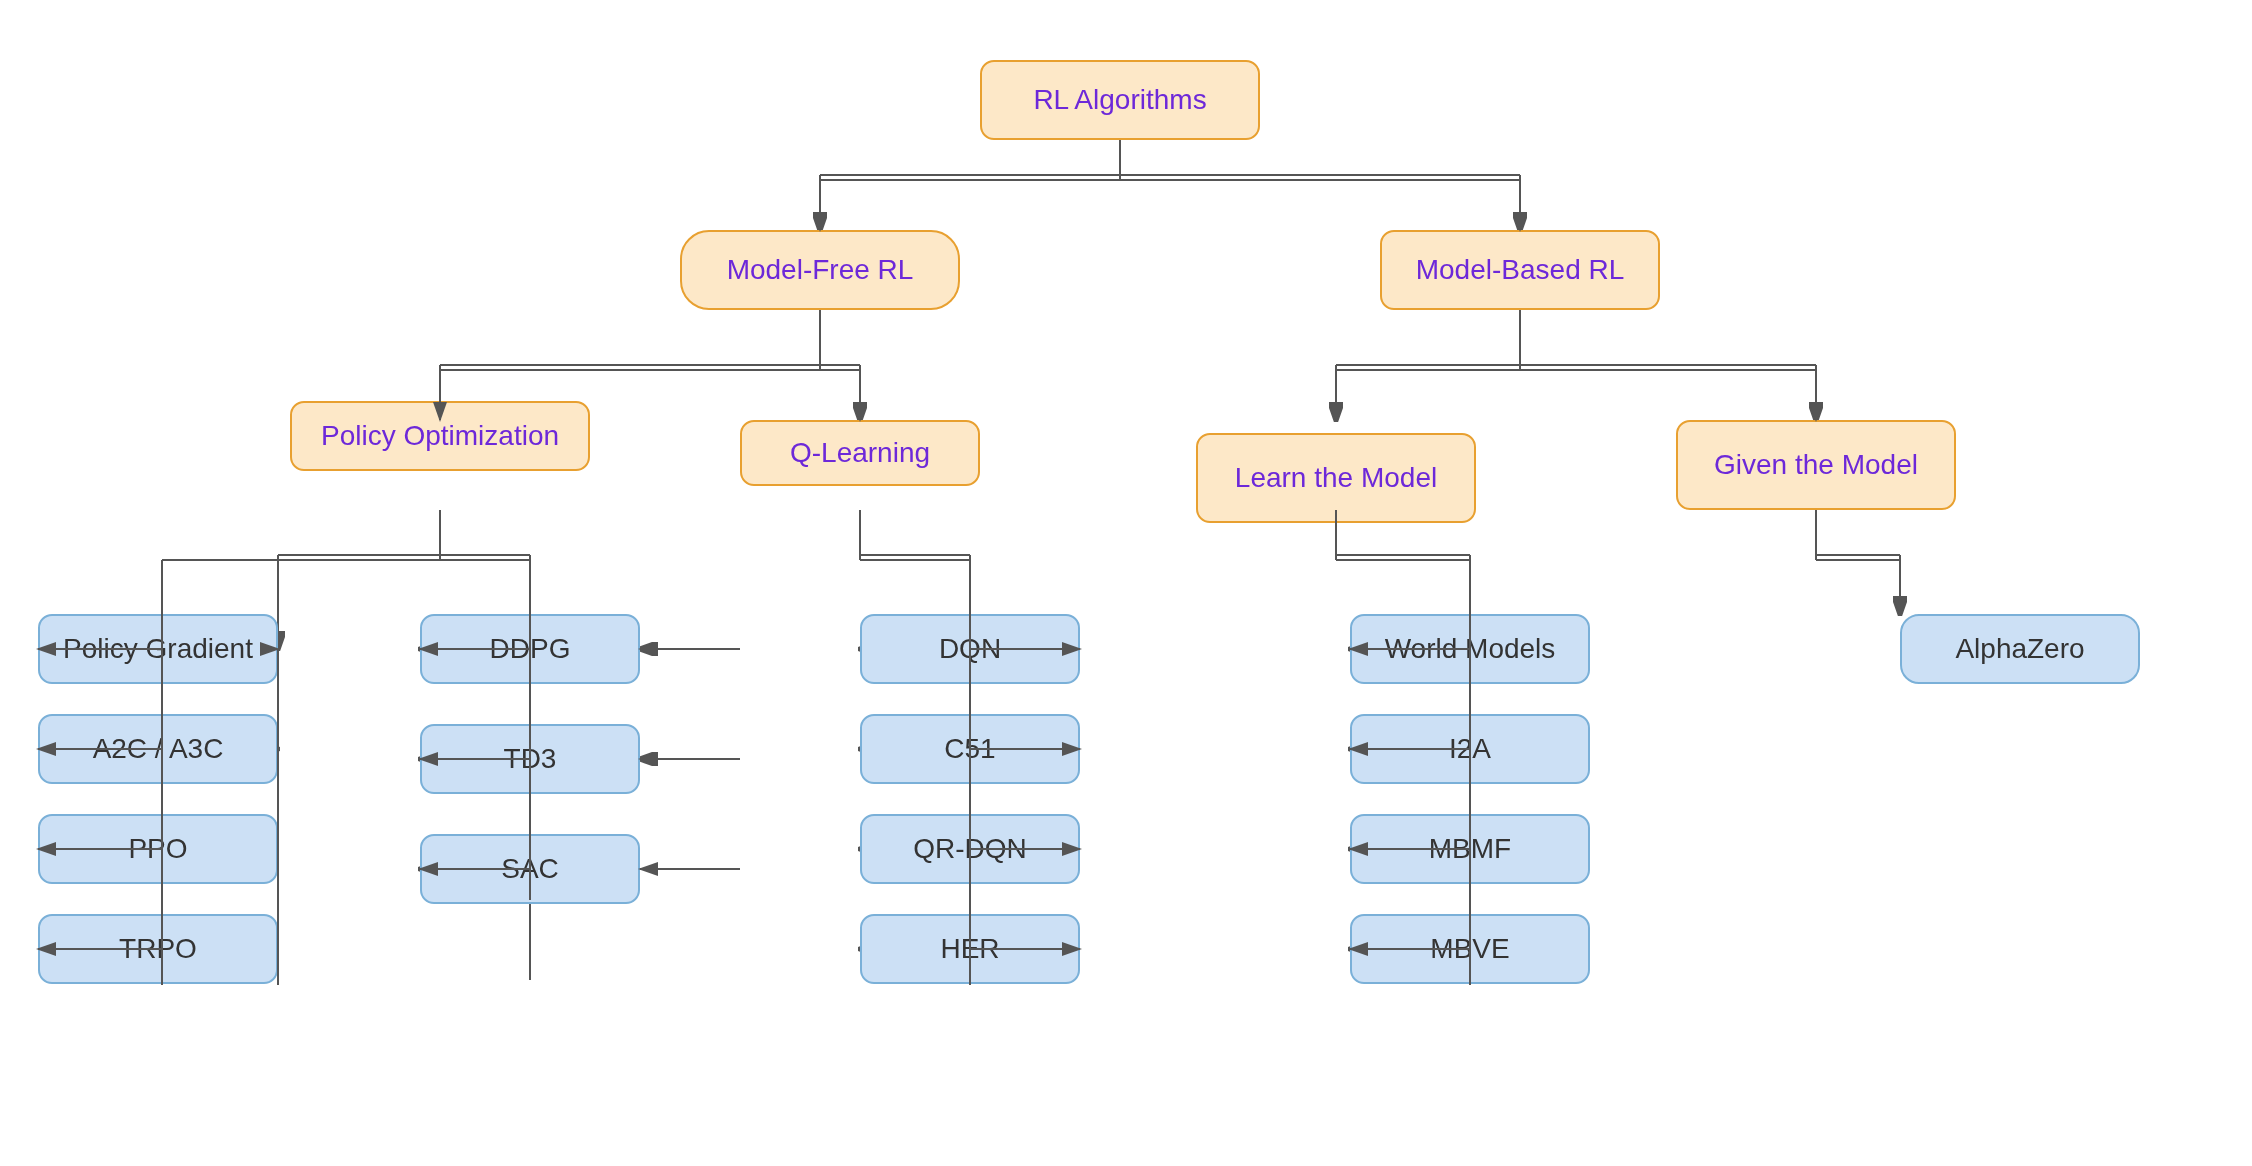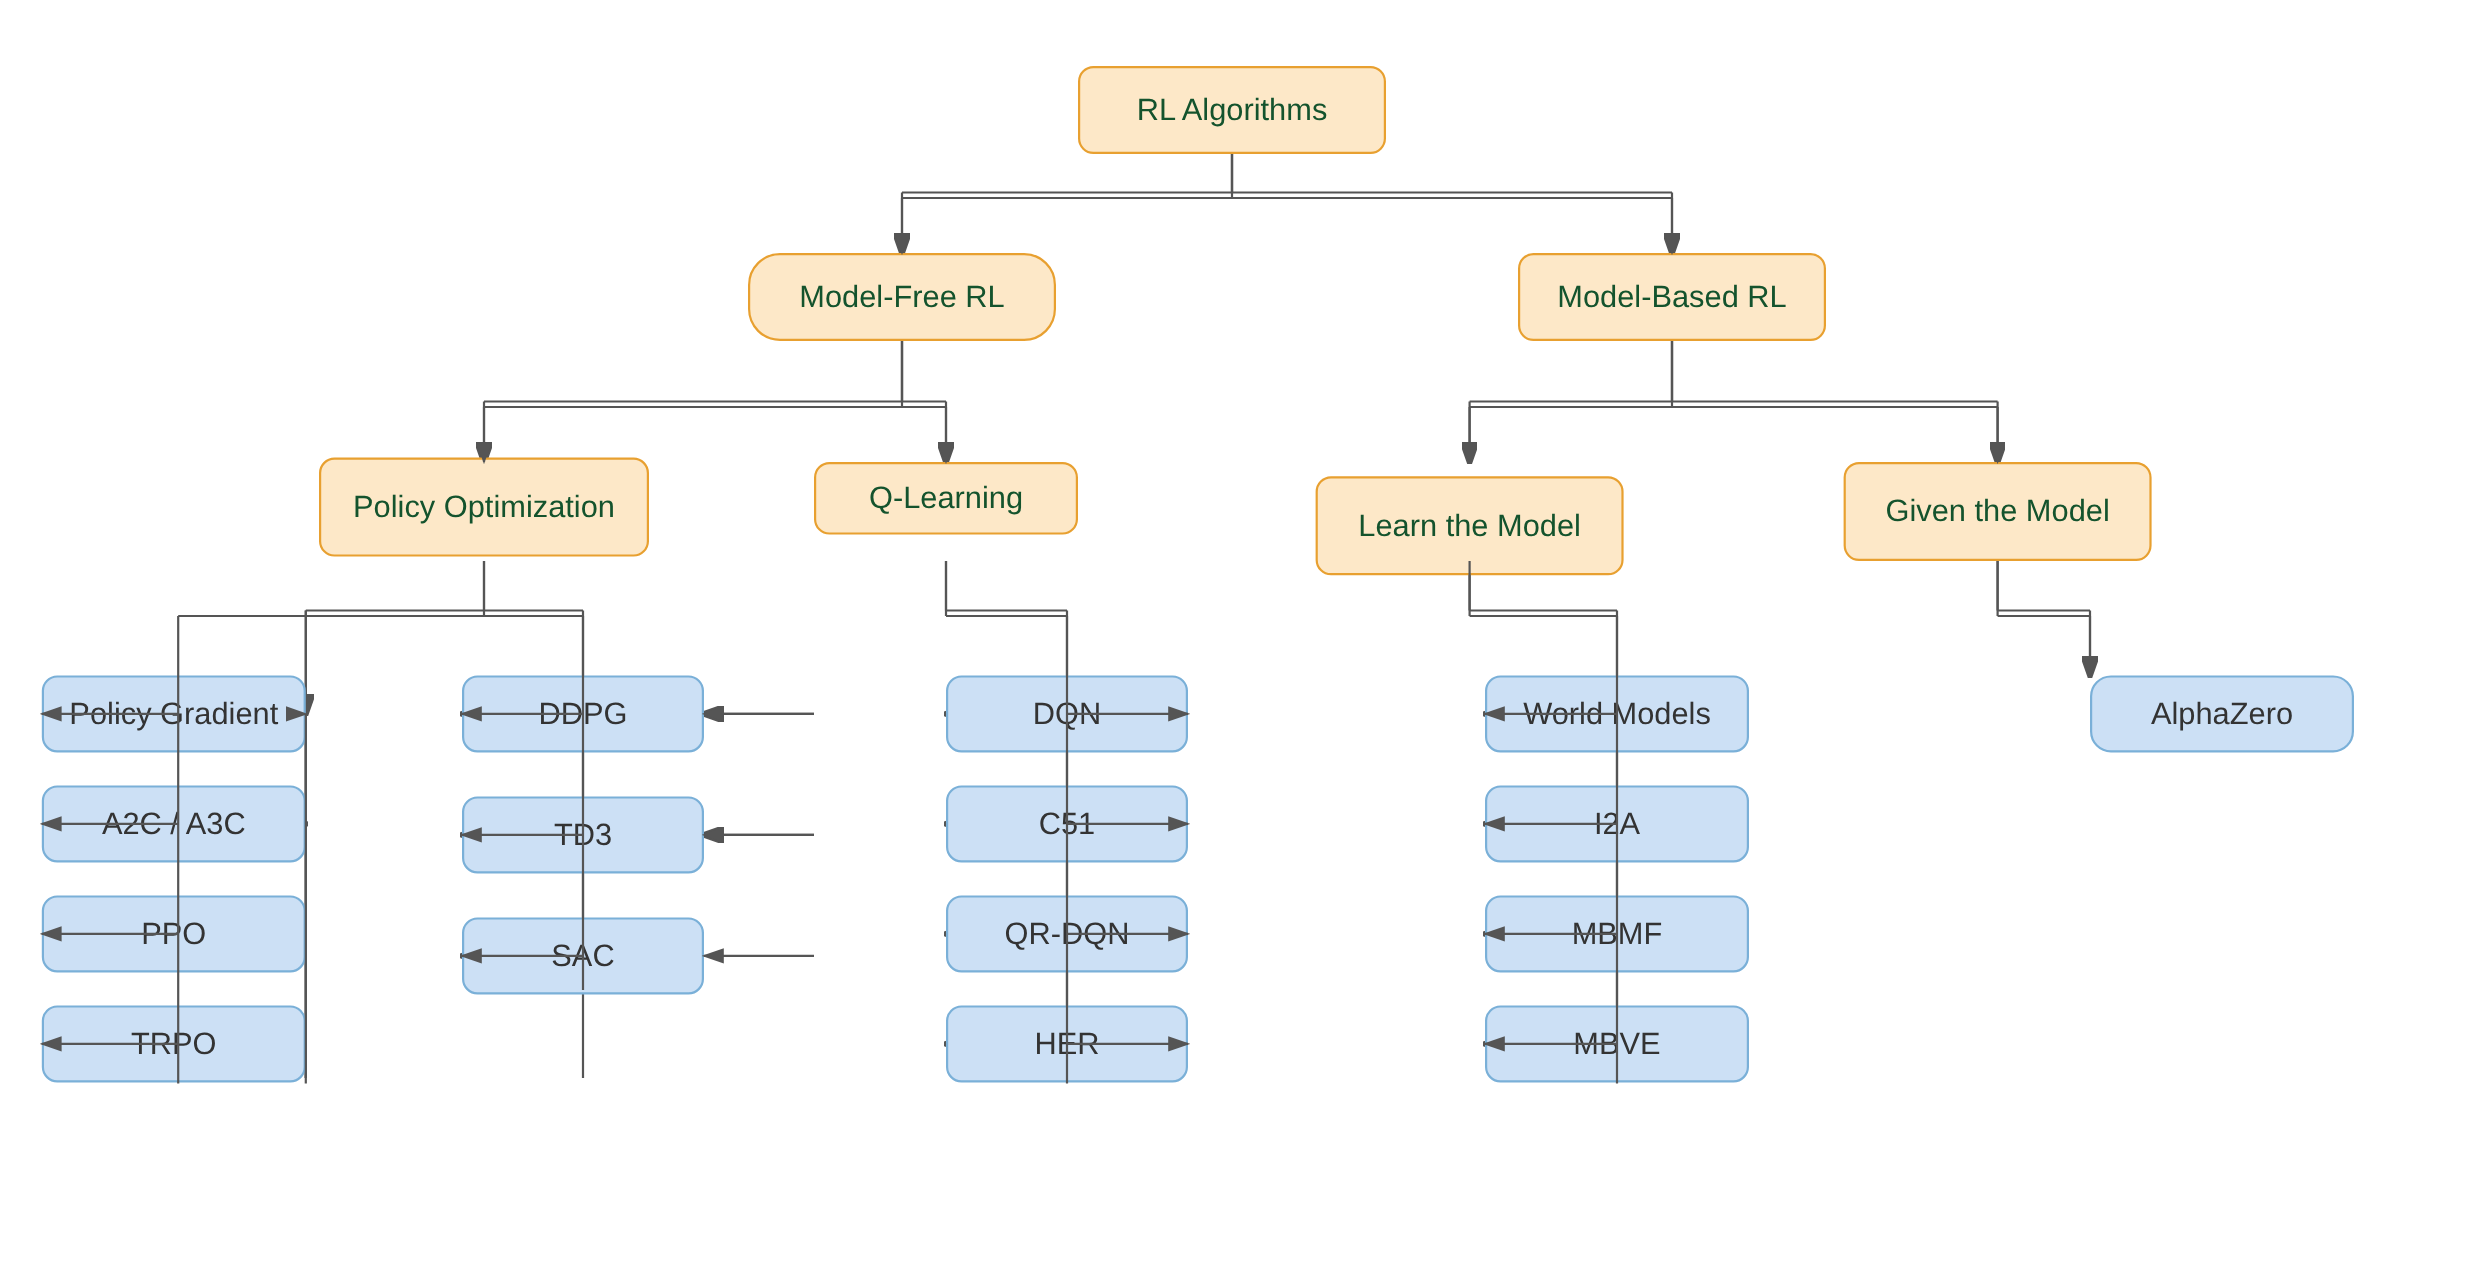--- a/index.html
+++ b/index.html
@@ -23,21 +23,21 @@
       align-items: center;
       justify-content: center;
       text-align: center;
       font-size: 28px;
       font-weight: 400;
       border-radius: 14px;
     }
     .node-orange {
       background: #fde8c8;
       border: 2px solid #e8a030;
-      color: #14532d;
+      color: #6d28d9;
     }
     .node-blue {
       background: #cce0f5;
       border: 2px solid #7ab0d8;
       color: #333;
     }
     
     .connector-svg {
       position: absolute;
       top: 0;
@@ -145,21 +145,21 @@
   </div>
 
   <div class="node node-orange" style="left:680px; top:230px; width:280px; height:80px;border-radius:29px;">
     <span>Model-Free RL</span>
   </div>
 
   <div class="node node-orange" style="left:1380px; top:230px; width:280px; height:80px;">
     <span>Model-Based RL</span>
   </div>
 
-  <div class="node node-orange" style="left:290px; top:416px; width:300px; height:90px;text-align:right;">
+  <div class="node node-orange" style="left:290px; top:401px; width:300px; height:70px;text-align:right;">
     <span>Policy Optimization</span>
   </div>
 
   <div class="node node-orange" style="left:740px; top:420px; width:240px; height:66px;">
     <span>Q-Learning</span>
   </div>
 
   <div class="node node-orange" style="left:1196px; top:420px; width:280px; height:90px;margin-top:13px;">
     <span>Learn the Model</span>
   </div>

